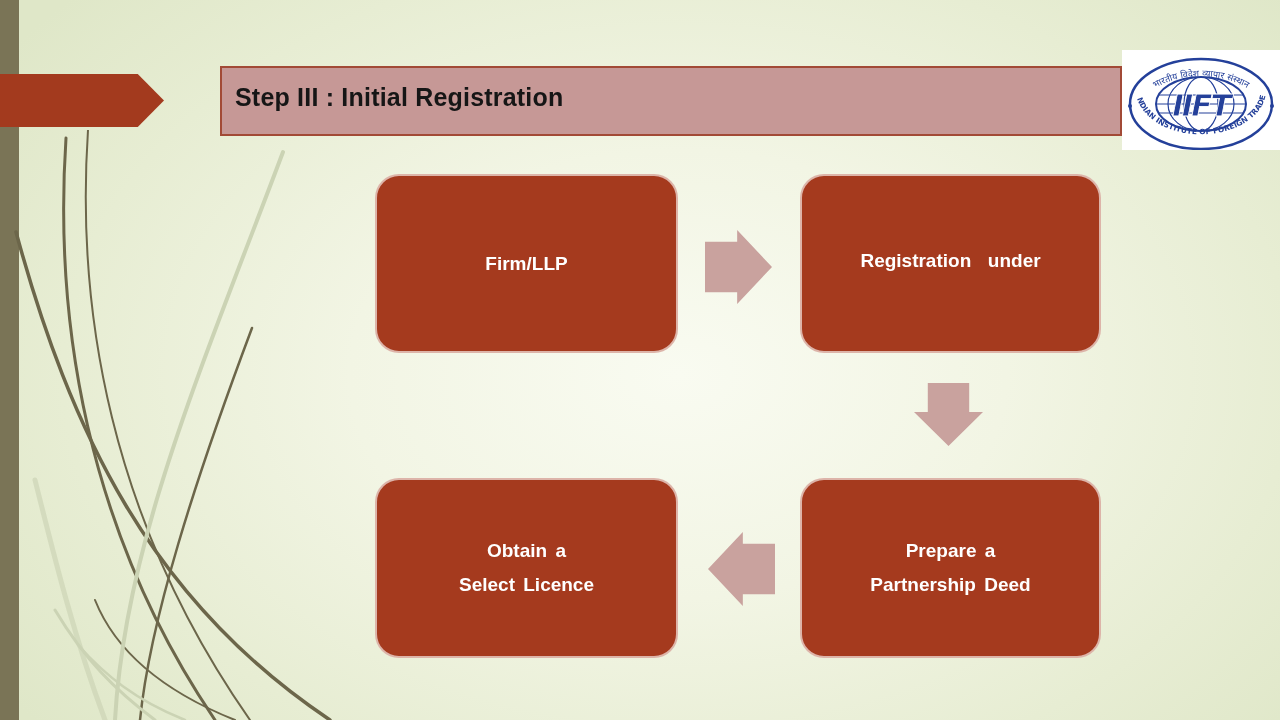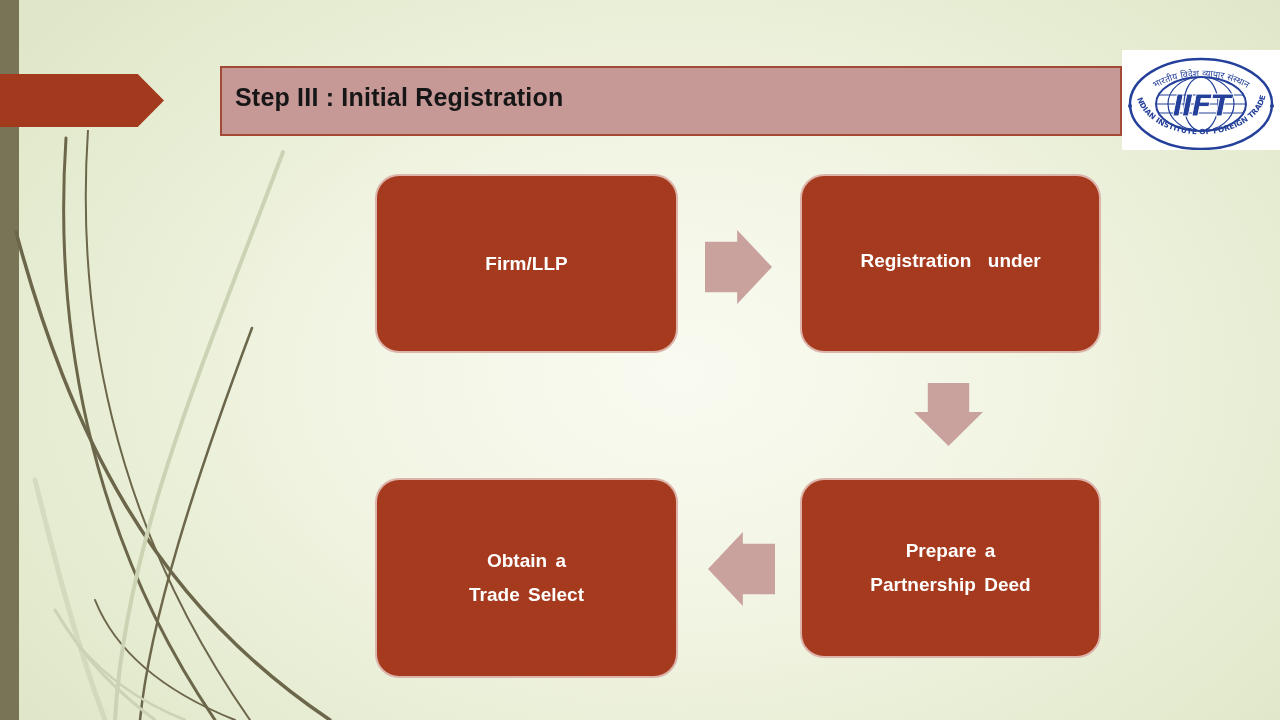--- a/index.html
+++ b/index.html
@@ -30,21 +30,21 @@
   .pbox{
     position:absolute;background:#a53a1e;border:2px solid rgba(255,255,255,.62);
     border-radius:24px;box-sizing:border-box;color:#ffffff;
     font-weight:bold;font-size:19px;text-align:center;word-spacing:3px;
     display:flex;flex-direction:column;justify-content:center;align-items:center;
     padding:0 10px;
   }
   .pbox .line{line-height:33px;white-space:pre-wrap;}
   .b1{left:375px;top:174px;width:303px;height:179px;}
   .b2{left:800px;top:174px;width:301px;height:179px;}
-  .b3{left:375px;top:478px;width:303px;height:200px;}
+  .b3{left:375px;top:478px;width:303px;height:180px;}
   .b4{left:800px;top:478px;width:301px;height:180px;}
   .b2 .line-first{margin-bottom:7px;}
   .b2 .line-wrap{line-height:26px;max-width:272px;}
   .b3 .line,.b4 .line{line-height:34px;}
   .flow-arrow{position:absolute;background:#c9a29e;}
   .arrow-right{
     left:705px;top:230px;width:67px;height:74px;
     clip-path:polygon(0 16%,48% 16%,48% 0,100% 50%,48% 100%,48% 84%,0 84%);
   }
   .arrow-down{
@@ -116,21 +116,21 @@
   <div class="pbox b1">
     <div class="line">Firm/LLP</div>
   </div>
 
   <div class="pbox b2">
     <div class="line line-first">Registration  under</div>
   </div>
 
   <div class="pbox b3">
     <div class="line">Obtain a</div>
-    <div class="line">Trade Select</div>
+    <div class="line">Select Licence</div>
   </div>
 
   <div class="pbox b4">
     <div class="line">Prepare a</div>
     <div class="line">Partnership Deed</div>
   </div>
 
   <div class="flow-arrow arrow-right"></div>
   <div class="flow-arrow arrow-down"></div>
   <div class="flow-arrow arrow-left"></div>

